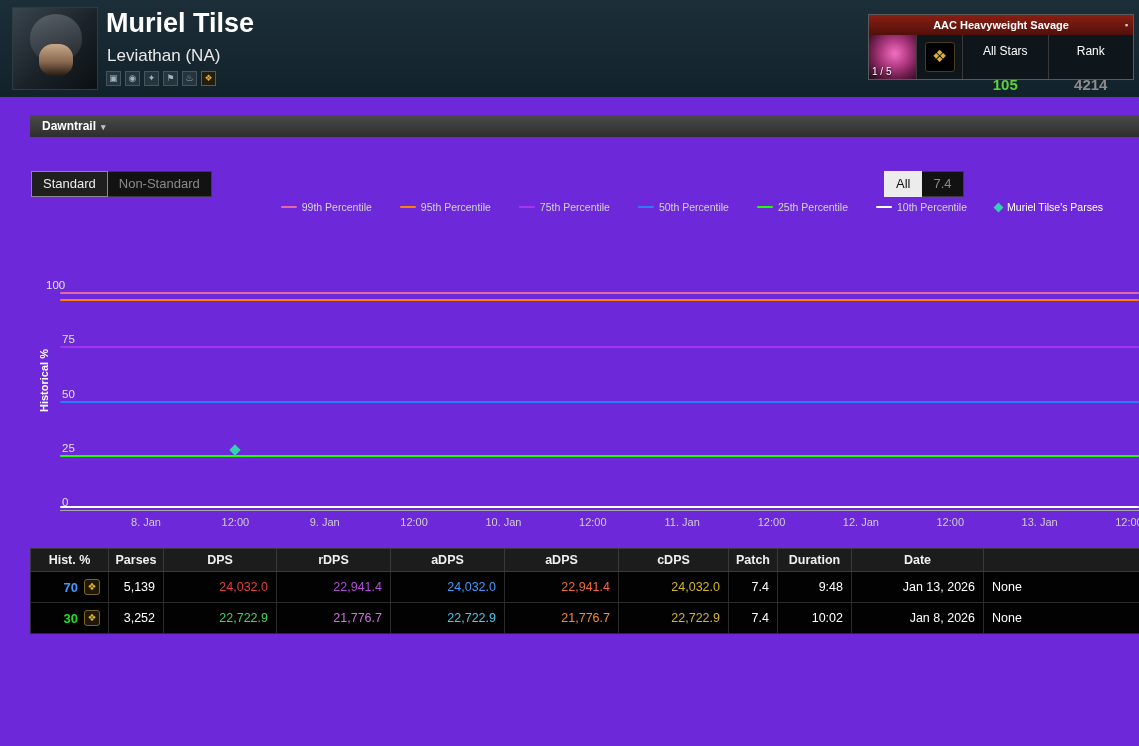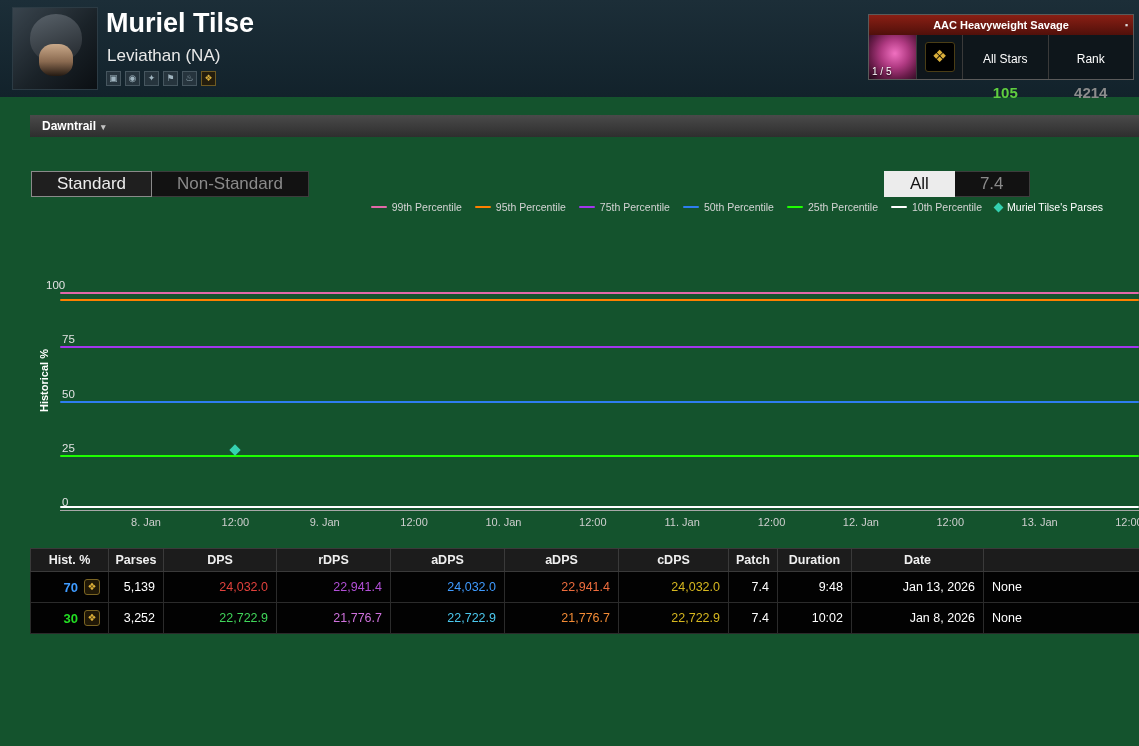--- a/index.html
+++ b/index.html
@@ -1,18 +1,18 @@
 <!DOCTYPE html>
 <html><head>
 <meta charset="utf-8">
 <style>
   * { margin:0; padding:0; box-sizing:border-box; }
   html,body { background:#000; }
   body { font-family:"Liberation Sans", sans-serif; width:1139px; height:746px; overflow:hidden; }
-  .page { position:relative; width:1139px; height:746px; background:#14532d; overflow:hidden; }
+  .page { position:relative; width:1139px; height:746px; background:#6d28d9; overflow:hidden; }
 
   
   .hdr { position:absolute; left:0; top:0; width:1139px; height:97px;
          background:linear-gradient(#1c2e38, #12222b); }
   .hdr-avatar { position:absolute; left:12px; top:7px; width:86px; height:83px;
                 background:linear-gradient(135deg,#39444d 0%, #1a2228 55%, #0b0f13 100%);
                 border:1px solid #2c3b44; overflow:hidden; }
   .hdr-avatar::before { content:""; position:absolute; left:17px; top:6px; width:52px; height:48px;
                 border-radius:50% 50% 46% 46%; background:linear-gradient(160deg,#59626a,#22272c); }
   .hdr-avatar::after { content:""; position:absolute; left:26px; top:36px; width:34px; height:32px;
@@ -30,53 +30,53 @@
   .zone-title { position:relative; height:20px; background:linear-gradient(#8a1f14,#50100a);
           color:#fff; font-size:11px; font-weight:bold; text-align:center; line-height:20px; }
   .zone-expand { position:absolute; right:5px; top:0; font-size:9px; color:#ddd; cursor:pointer; line-height:20px; }
   .zone-body { display:flex; height:44px; align-items:stretch; }
   .zone-thumb { position:relative; width:48px; border-right:1px solid #3a3a3a; cursor:pointer;
           background:radial-gradient(circle at 55% 42%, #f070c0 0%, #b03a82 38%, #6a1c4a 68%, #220a1a 100%); }
   .zone-prog { position:absolute; left:3px; bottom:2px; font-size:10px; color:#fff; text-shadow:0 1px 2px #000; }
   .zone-job { width:46px; display:flex; align-items:center; justify-content:center; border-right:1px solid #3a3a3a; }
   .zone-job-ico { width:30px; height:30px; background:#000; border:1px solid #4a3d15; border-radius:3px;
           color:#d9ae3a; font-size:17px; line-height:28px; text-align:center; }
-  .zone-stat { flex:1; text-align:center; padding-top:17px; border-right:1px solid #3a3a3a; }
+  .zone-stat { flex:1; text-align:center; padding-top:9px; border-right:1px solid #3a3a3a; }
   .zone-stat:last-child { border-right:none; }
   .zone-stat .lab { font-size:12px; color:#fff; }
   .zone-stat .val { font-size:15px; font-weight:bold; margin-top:18px; }
   .zone-stat .val.rank { color:#8c8c8c; }
 
   
   .bar-expansion { position:absolute; left:30px; top:115px; width:1109px; height:22px;
           background:linear-gradient(#4a4a4a,#2e2e2e); color:#fff; font-size:12px; font-weight:bold;
           line-height:22px; padding-left:12px; cursor:pointer; }
   .bar-filters { position:absolute; left:30px; top:139px; width:1109px; height:28px; background:#141414;
           display:flex; align-items:center; gap:24px; padding-left:12px; }
   .filter { font-size:13px; color:#fff; cursor:pointer; white-space:nowrap; }
   .caret { font-size:9px; color:#c4c4c4; margin-left:5px; }
 
   
   .tabs-left { position:absolute; left:31px; top:171px; display:flex; }
   .tabs-right { position:absolute; left:884px; top:171px; display:flex; }
-  .tab { height:26px; line-height:24px; padding:0 25px; font-size:17px; border:1px solid #3c3c3c;
+  .tab { height:26px; line-height:24px; padding:0 11px; font-size:13px; border:1px solid #3c3c3c;
          background:#121212; color:#8a8a8a; margin-right:-1px; cursor:pointer; }
   .tab.active { background:#1f1f1f; color:#ececec; border-color:#8a8a8a; position:relative; z-index:1; }
   .tab.selwhite { background:#ececec; color:#121212; border-color:#ececec; font-weight:normal; position:relative; z-index:1; }
 
   
   #chart-layer { position:absolute; left:0; top:0; width:1139px; height:746px; pointer-events:none; }
   .ytick { position:absolute; font-size:11.5px; color:#e2e2e2; }
   .xtick { position:absolute; font-size:11px; color:#cfcfcf; transform:translateX(-50%); white-space:nowrap; }
   .pline { position:absolute; left:60px; width:1079px; height:2px; border-radius:1px; }
   .axisline { position:absolute; left:60px; width:1079px; height:1px; background:#a8a8a8; }
   .ppoint { position:absolute; width:8px; height:8px; transform:rotate(45deg); pointer-events:auto; cursor:pointer; }
   #ytitle { position:absolute; left:38px; top:412px; transform:rotate(-90deg); transform-origin:0 0;
             font-size:11px; font-weight:bold; color:#fff; white-space:nowrap; }
-  #legend { position:absolute; top:200px; right:36px; display:flex; gap:13px; align-items:center; height:14px; }
+  #legend { position:absolute; top:200px; right:36px; display:flex; gap:28px; align-items:center; height:14px; }
   .lg-item { display:flex; gap:5px; align-items:center; cursor:pointer; }
   .lg-line { width:16px; height:2px; display:inline-block; border-radius:1px; }
   .lg-diamond { width:7px; height:7px; transform:rotate(45deg); display:inline-block; }
   .lg-label { font-size:10.5px; color:#d4d4d4; white-space:nowrap; }
   .lg-label.bright { color:#fff; }
 
   
   table.parses { position:absolute; left:30px; top:548px; width:1109px; border-collapse:collapse;
                  table-layout:fixed; background:#000; }
   table.parses th { background:#1c1c1c; border:1px solid #3a3a3a; height:23px; font-size:12.5px;

